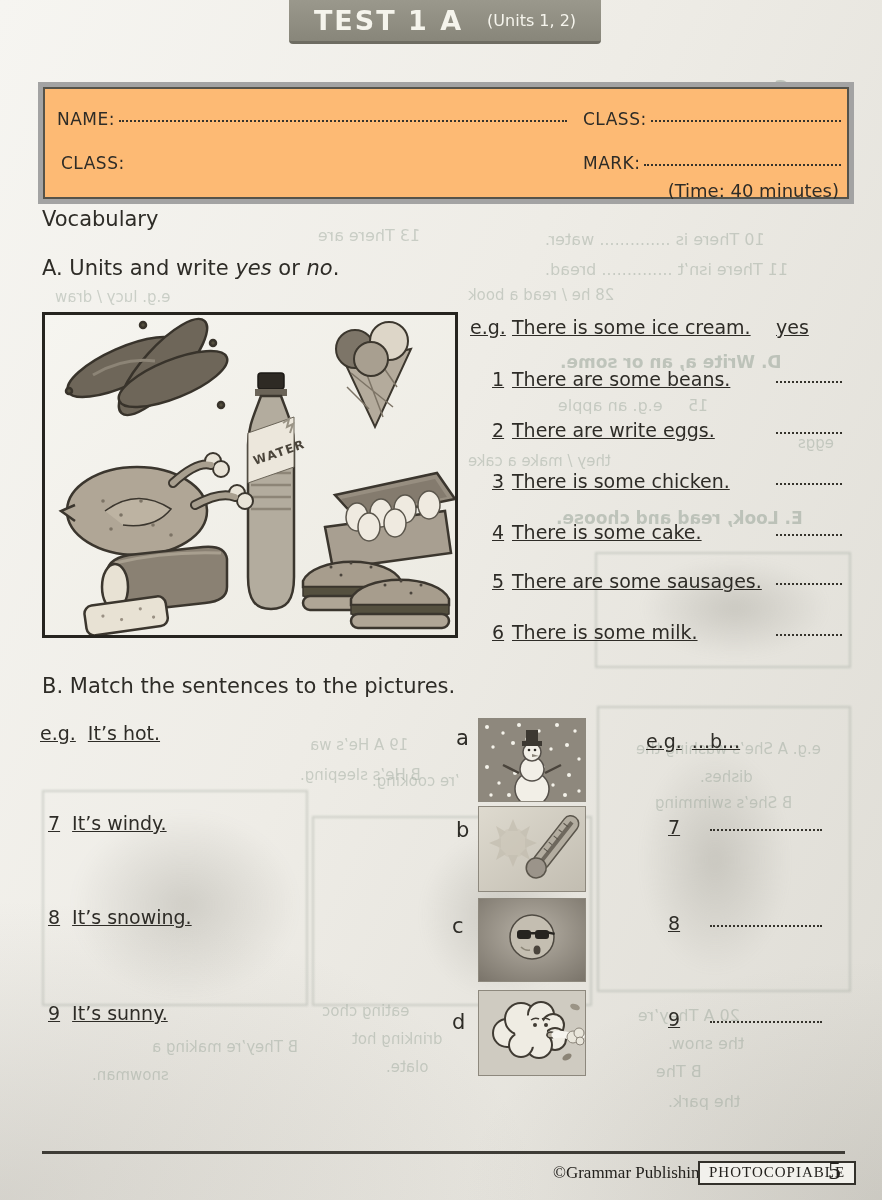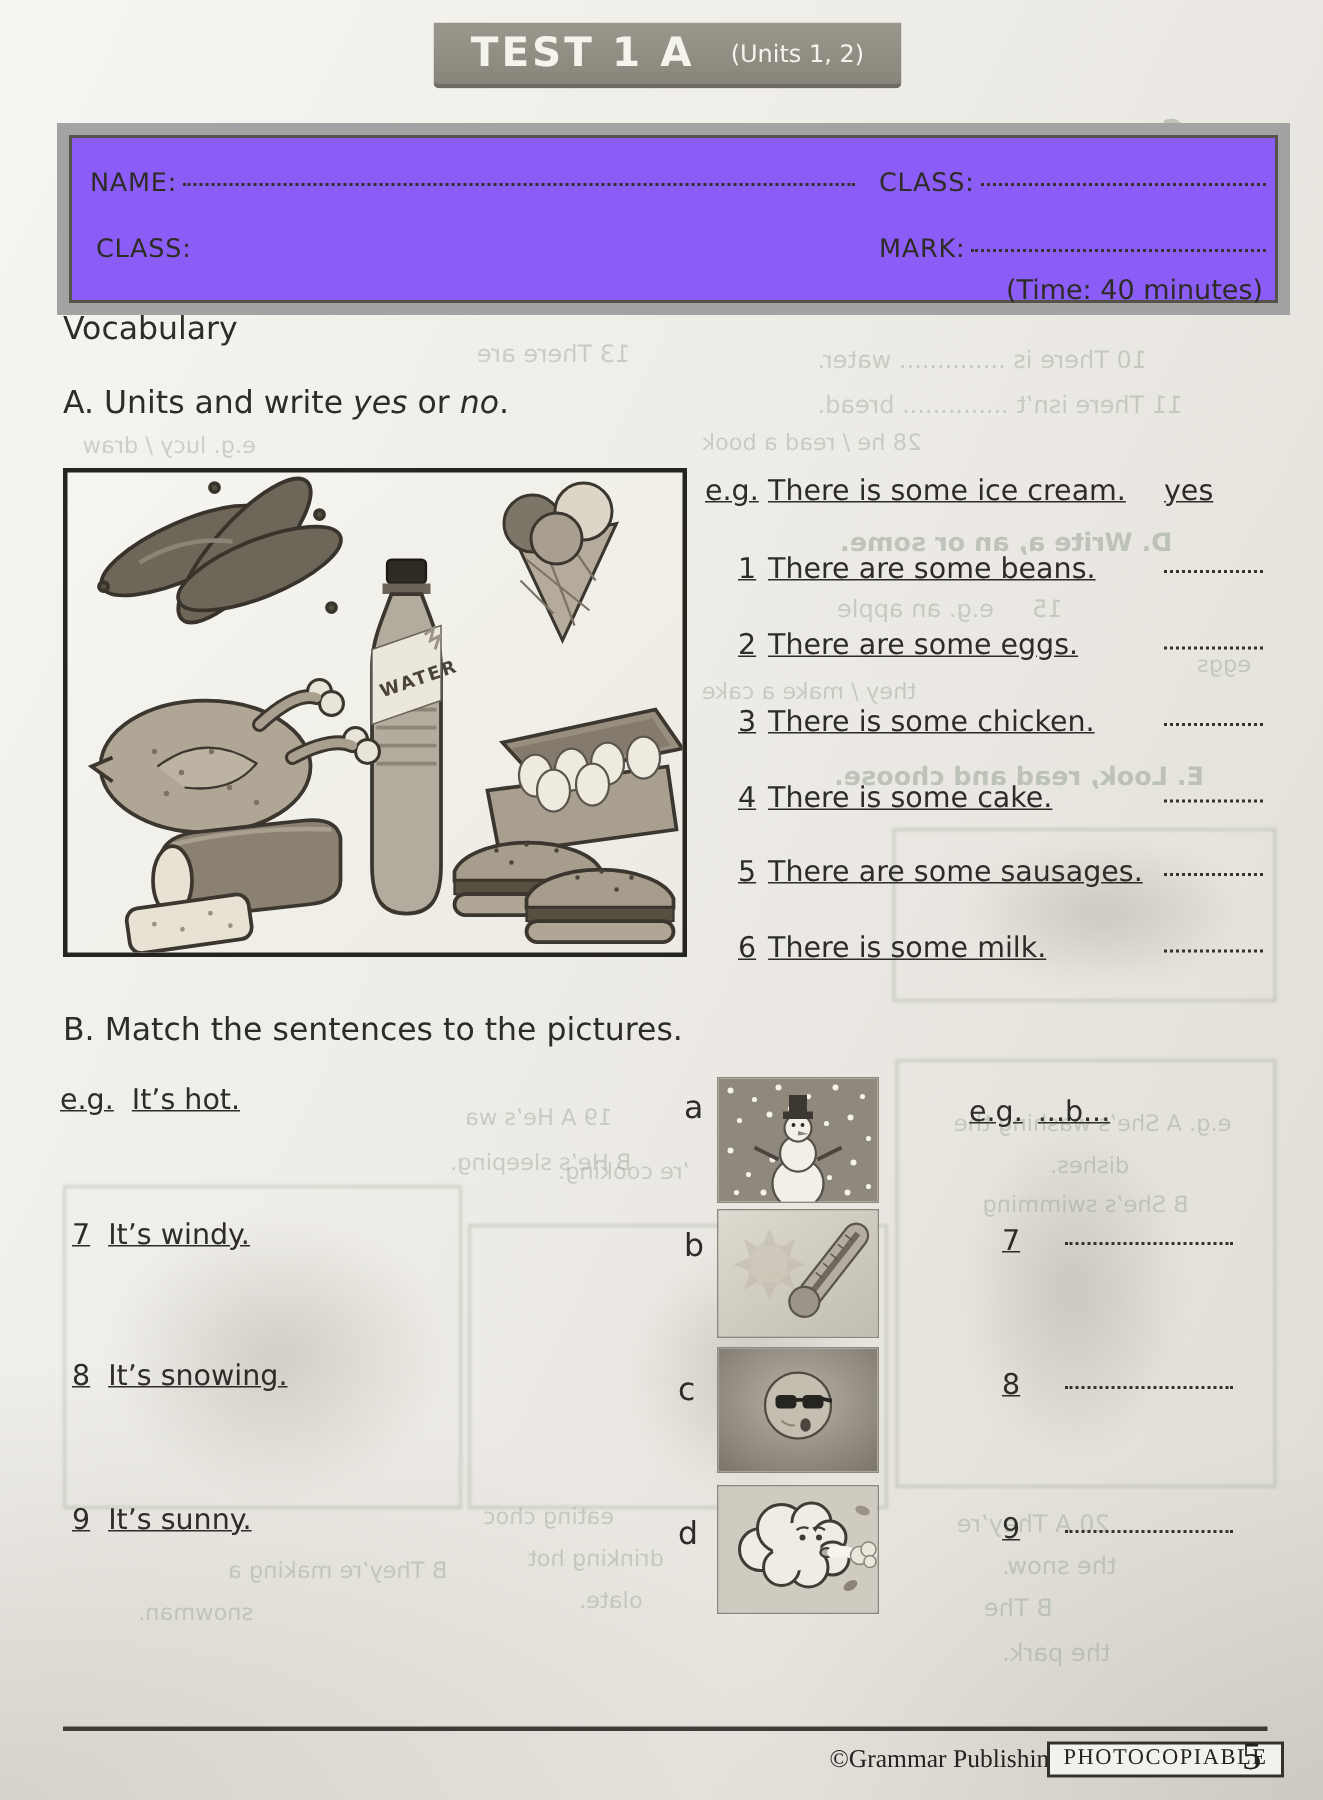--- a/index.html
+++ b/index.html
@@ -8,26 +8,26 @@
     font-family:"DejaVu Sans","Liberation Sans",sans-serif;
     color:#2e2c27;
     background:
       radial-gradient(900px 500px at 0% 100%, rgba(120,116,106,.22), rgba(0,0,0,0) 60%),
       radial-gradient(700px 400px at 100% 100%, rgba(120,116,106,.18), rgba(0,0,0,0) 60%),
       linear-gradient(115deg,#f6f5f1 0%,#eeece6 45%,#dedcd5 100%);
   }
   .abs{position:absolute;}
   
   .banner{left:289px;top:0;width:312px;height:41px;display:flex;align-items:center;justify-content:center;gap:24px;
-    background:linear-gradient(180deg,#9a988c,#88867a);border-bottom:3px solid #6e6c62;border-radius:0 0 4px 4px;color:#f5f4ec;margin-top:15px;}
+    background:linear-gradient(180deg,#9a988c,#88867a);border-bottom:3px solid #6e6c62;border-radius:0 0 4px 4px;color:#f5f4ec;}
   .banner .t{font-size:27px;font-weight:bold;letter-spacing:2px;}
   .banner .s{font-size:16px;}
   
-  .infobox{left:38px;top:82px;width:806px;height:112px;background:#8b5cf6;
-    border:8px solid #a3a3a3;box-shadow:inset 0 0 0 2px #55534a;padding:0;}
+  .infobox{left:38px;top:82px;width:806px;height:112px;background:#fdba74;
+    border:5px solid #a3a3a3;box-shadow:inset 0 0 0 2px #55534a;padding:0;}
   .irow{position:absolute;display:flex;align-items:baseline;}
   .ilabel{font-size:17px;letter-spacing:.5px;flex:none;}
   .dotline{flex:1;border-bottom:2.6px dotted #35332c;transform:translateY(-3px);margin-left:4px;}
   .timenote{font-size:18px;}
   
   .h1{font-size:21px;}
   .sent{font-size:19px;text-decoration:underline;}
   .adots{border-bottom:2.6px dotted #35332c;width:66px;transform:translateY(-3px);}
   .arow{position:absolute;left:470px;width:372px;display:flex;align-items:baseline;}
   .anum{flex:none;width:42px;box-sizing:border-box;padding-left:22px;}
@@ -241,21 +241,21 @@
   <span style="flex:none;width:66px;">yes</span>
 </div>
 
 <div class="arow sent" style="top:368px;">
   <span class="anum">1</span>
   <span class="atext">There are some beans.</span>
   <span class="adots"></span>
 </div>
 <div class="arow sent" style="top:419px;">
   <span class="anum">2</span>
-  <span class="atext">There are some eggs.</span>
+  <span class="atext">There are write eggs.</span>
   <span class="adots"></span>
 </div>
 <div class="arow sent" style="top:470px;">
   <span class="anum">3</span>
   <span class="atext">There is some chicken.</span>
   <span class="adots"></span>
 </div>
 <div class="arow sent" style="top:521px;">
   <span class="anum">4</span>
   <span class="atext">There is some cake.</span>

